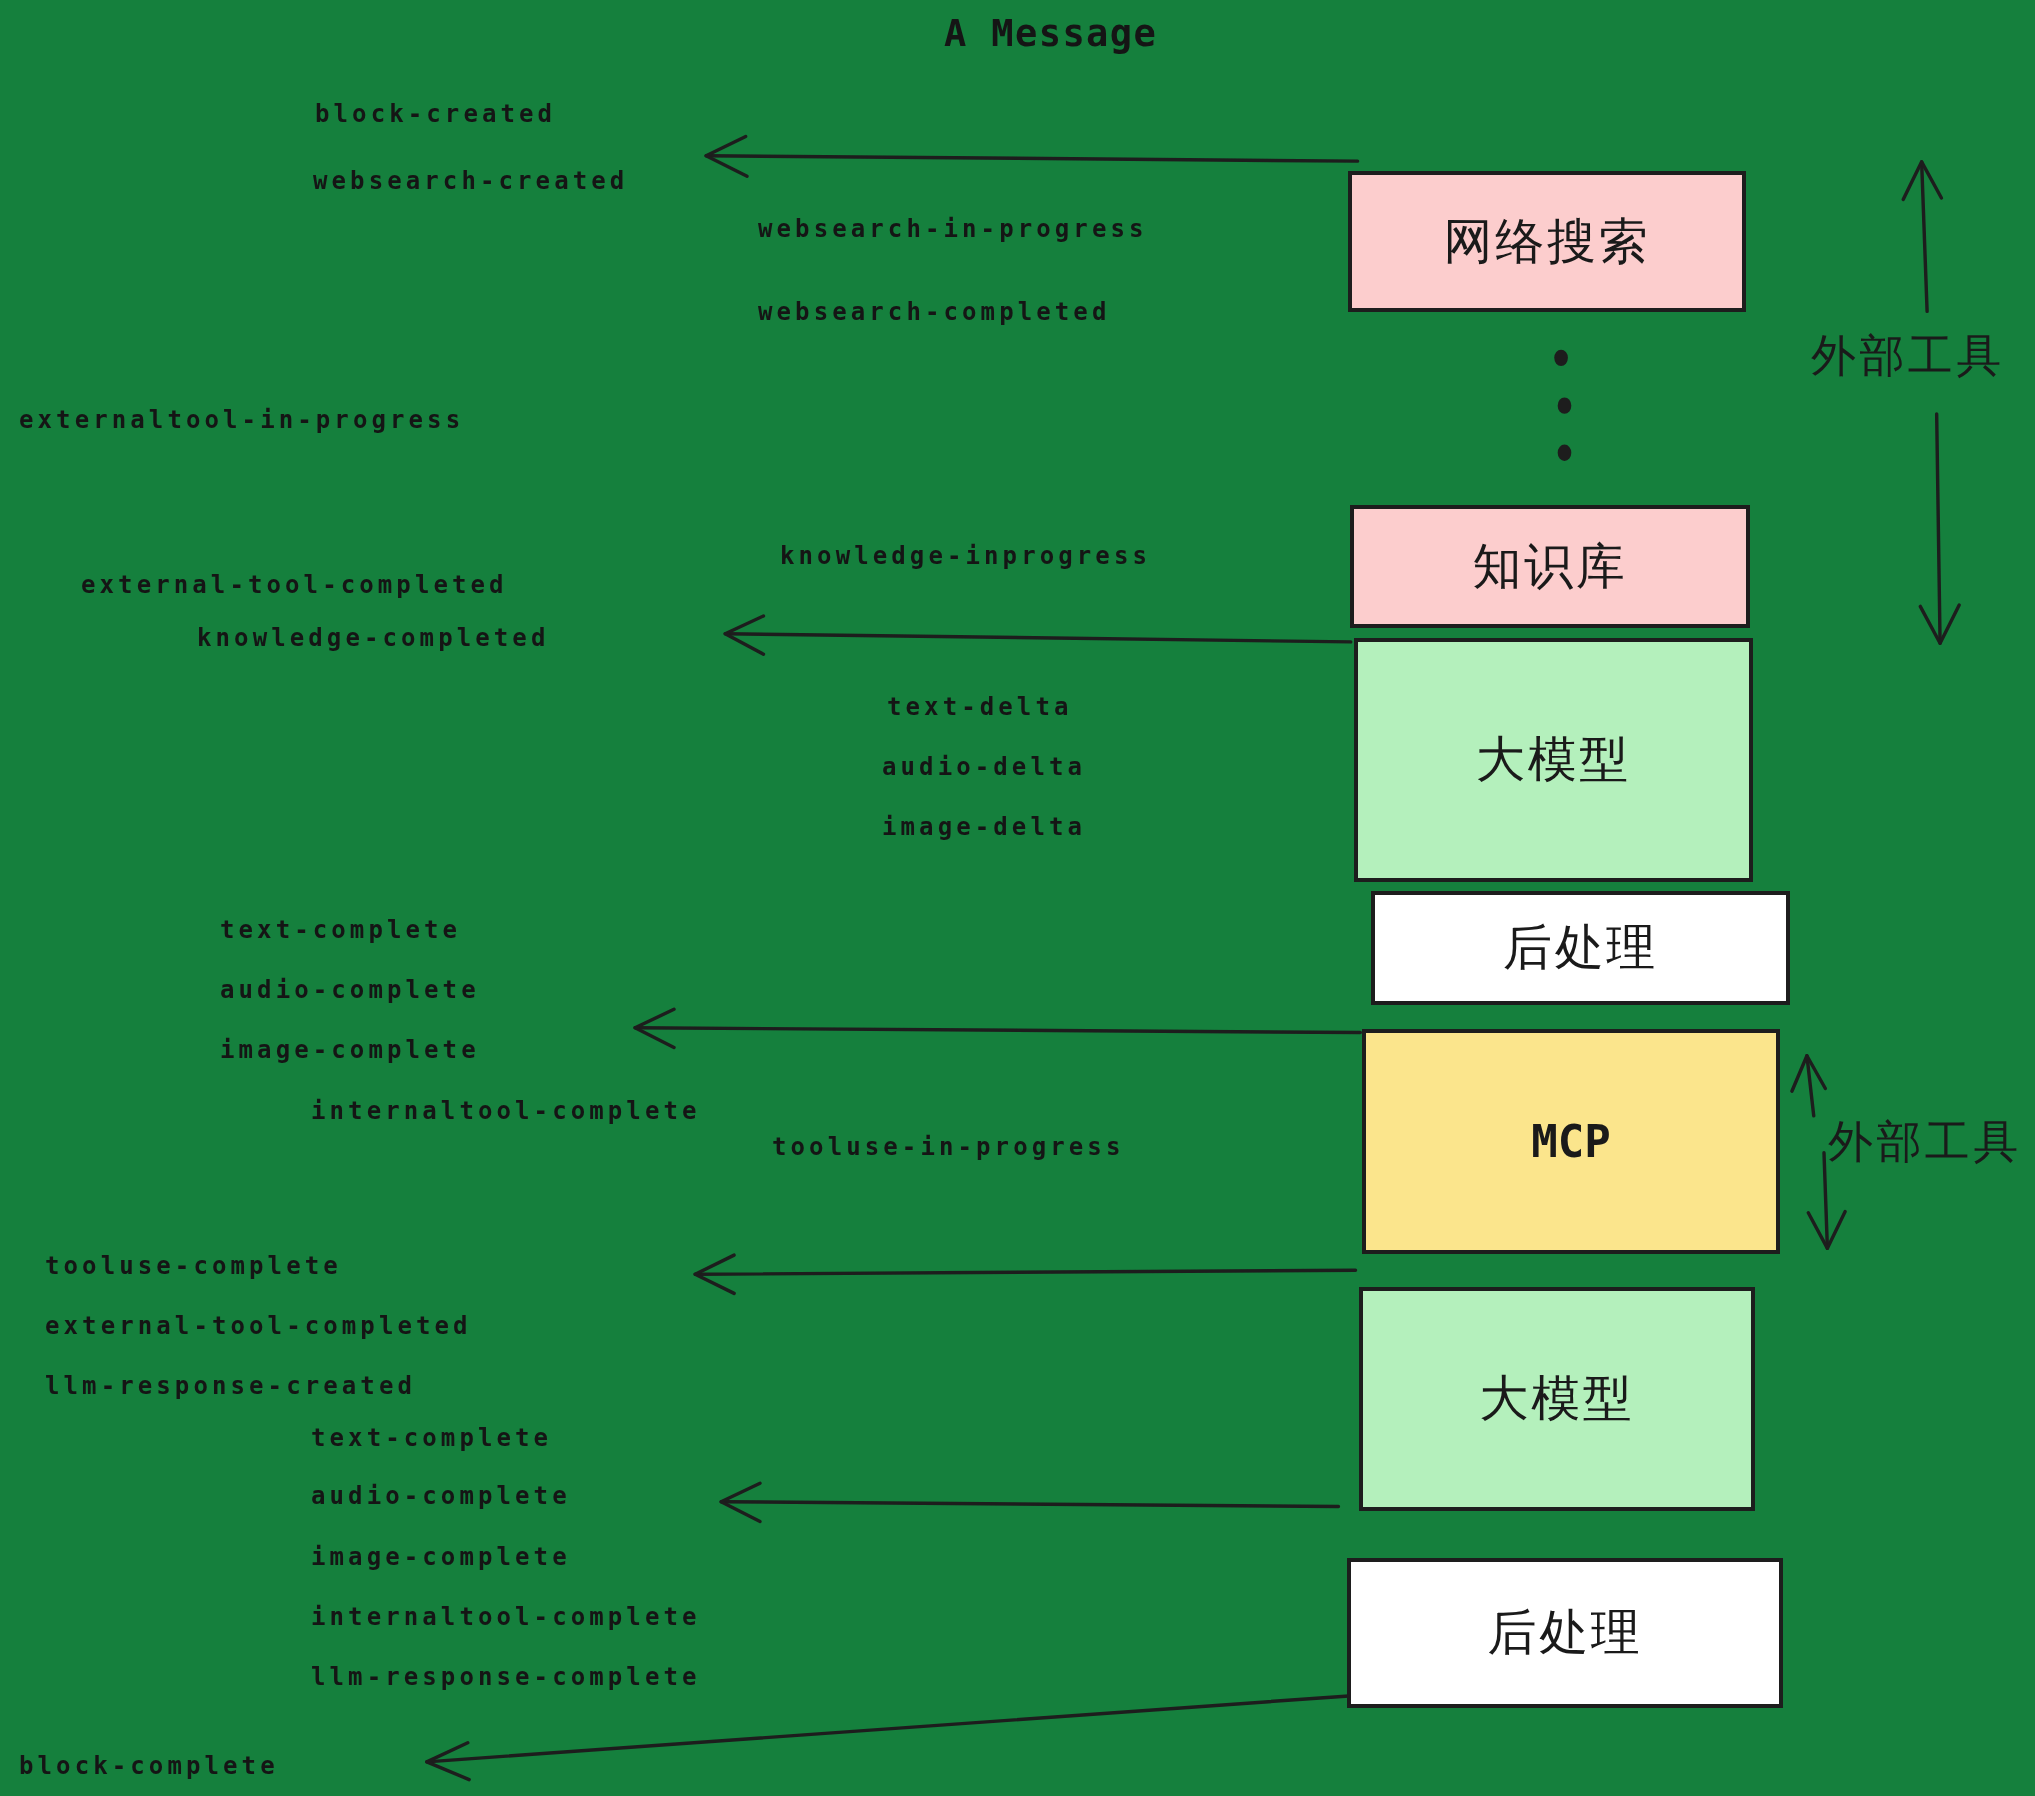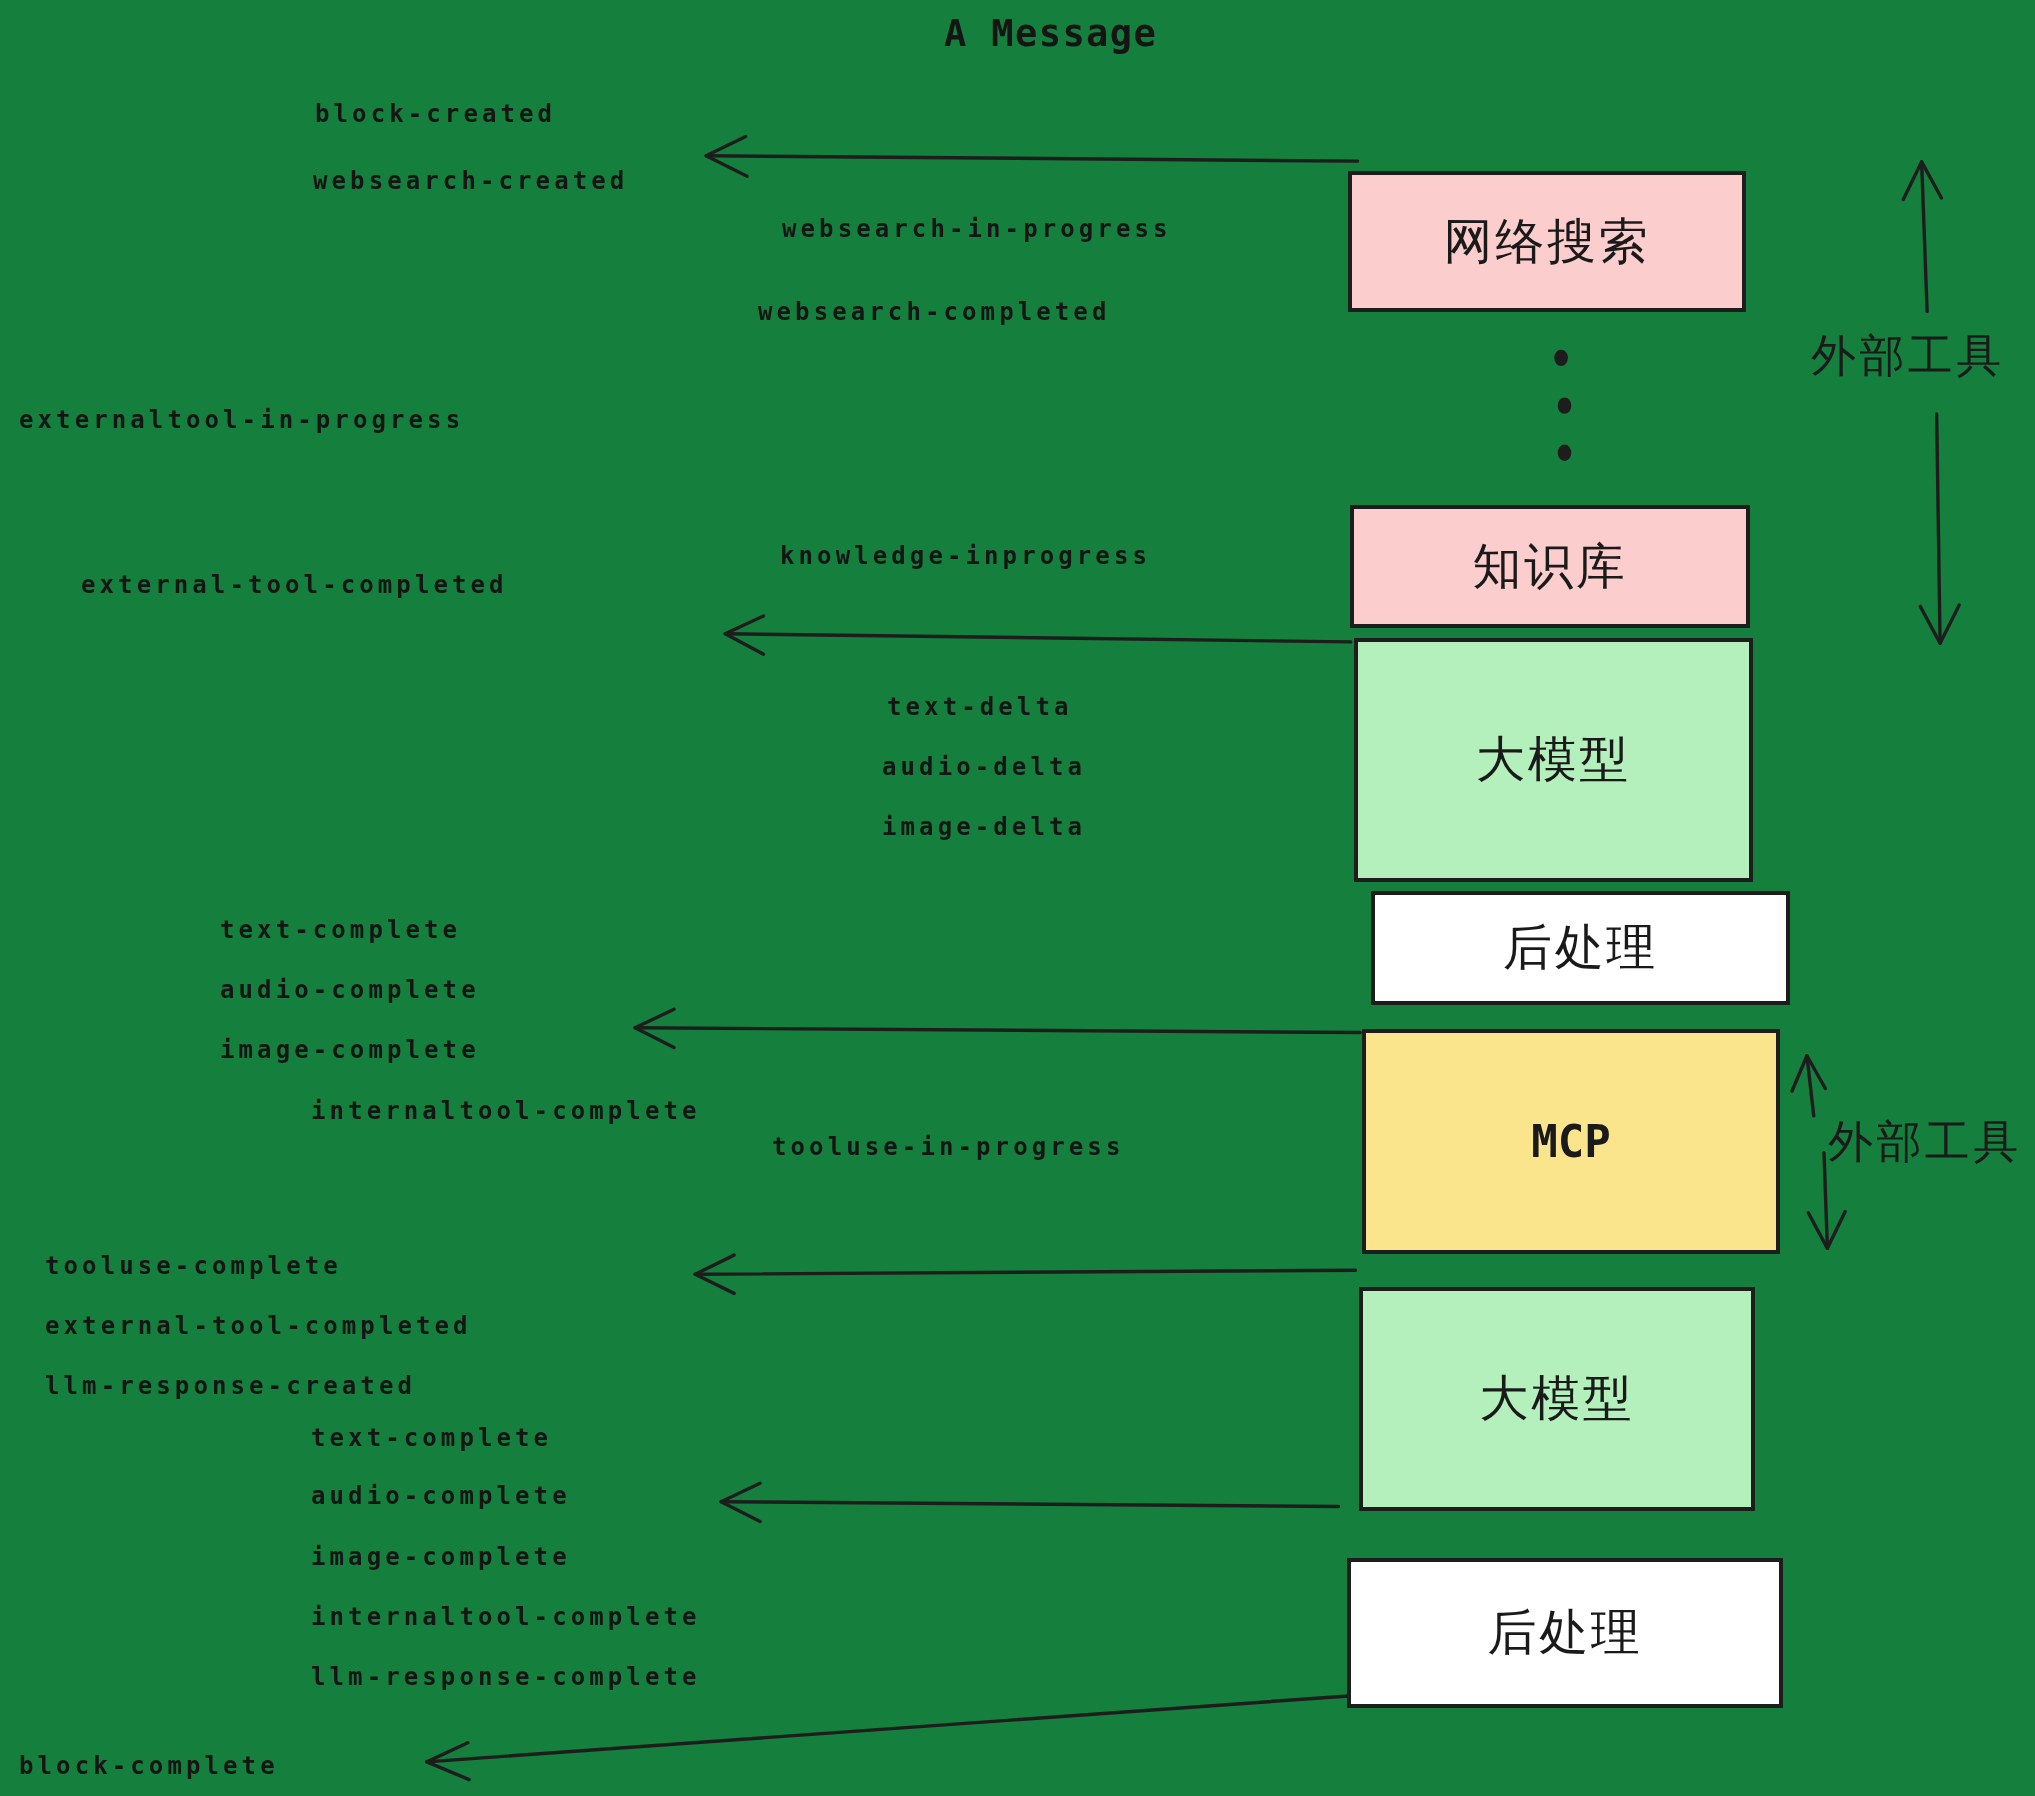--- a/index.html
+++ b/index.html
@@ -51,21 +51,21 @@
   .side-label{
     position:absolute;
     font-family:"Liberation Sans","DejaVu Sans",sans-serif;
     font-size:45px;letter-spacing:3.4px;color:#1a1a1a;white-space:pre;
   }
   .side-top{left:1811px;top:326px;}
   .side-mcp{left:1828px;top:1112px;}
   
   .e0{left:315px;top:101px;}
   .e1{left:313px;top:168px;}
-  .e2{left:782px;top:216px;}
+  .e2{left:758px;top:216px;}
   .e3{left:758px;top:299px;}
   .e4{left:19px;top:407px;}
   .e5{left:780px;top:543px;}
   .e6{left:81px;top:572px;}
   .e7{left:197px;top:625px;}
   .e8{left:887px;top:694px;}
   .e9{left:882px;top:754px;}
   .e10{left:882px;top:814px;}
   .e11{left:220px;top:917px;}
   .e12{left:220px;top:977px;}
@@ -168,20 +168,21 @@
     <span class="cn">后处理</span>
   </div>
 
   <div class="event e0">block-created</div>
   <div class="event e1">websearch-created</div>
   <div class="event e2">websearch-in-progress</div>
   <div class="event e3">websearch-completed</div>
   <div class="event e4">externaltool-in-progress</div>
   <div class="event e5">knowledge-inprogress</div>
   <div class="event e6">external-tool-completed</div>
+  <div class="event e7">knowledge-completed</div>
   <div class="event e8">text-delta</div>
   <div class="event e9">audio-delta</div>
   <div class="event e10">image-delta</div>
   <div class="event e11">text-complete</div>
   <div class="event e12">audio-complete</div>
   <div class="event e13">image-complete</div>
   <div class="event e14">internaltool-complete</div>
   <div class="event e15">tooluse-in-progress</div>
   <div class="event e16">tooluse-complete</div>
   <div class="event e17">external-tool-completed</div>

